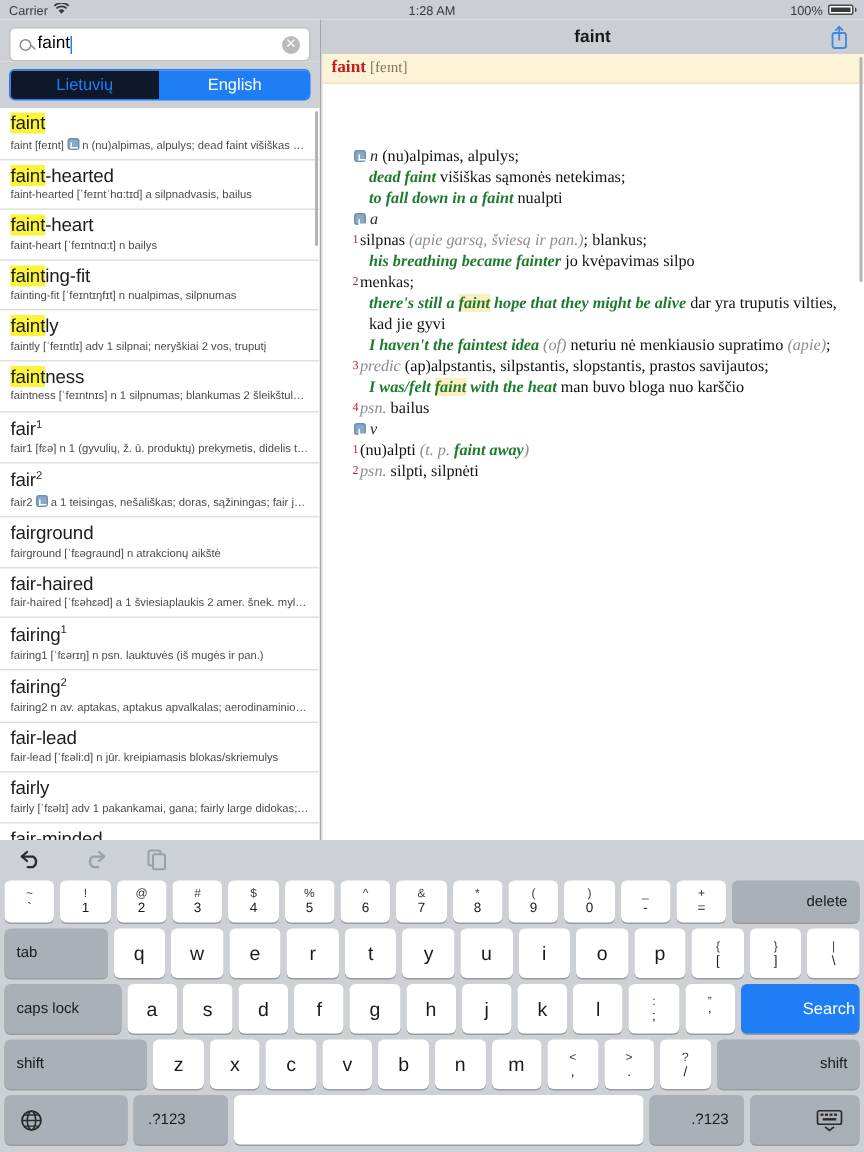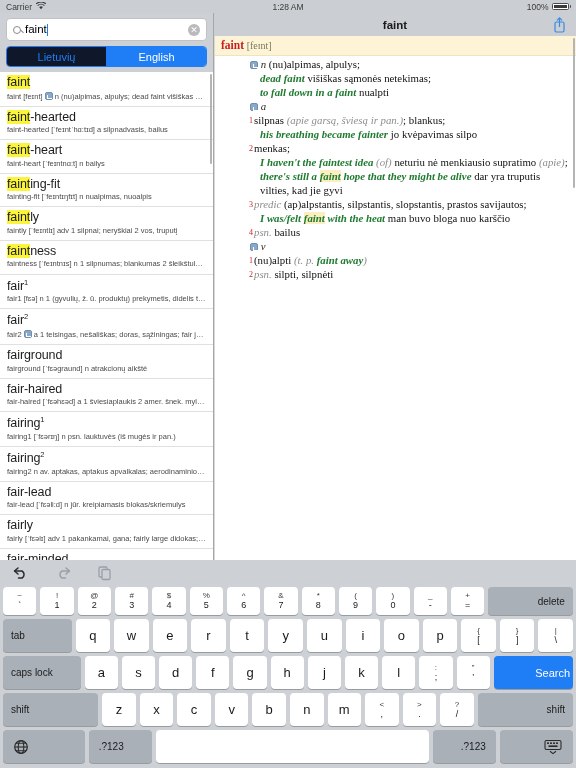--- a/index.html
+++ b/index.html
@@ -118,21 +118,21 @@
     border-left: 1px solid #d8d8d8;
     font-family: "Liberation Serif", serif;
     font-size: 10.8px; color: #111; line-height: 1.30;
   }
   .entry-headline {
     background: #fdf3d7; padding: 2px 6px 2px 6px;
     border-bottom: 1px solid #f0e4c0;
   }
   .hw { color: #c81d1d; font-weight: bold; font-size: 11.5px; }
   .ipa { color: #7a7a5a; font-size: 10px; }
-  .entry-body { padding: 1px 8px 6px 20px; }
+  .entry-body { padding: 1px 8px 6px 6px; margin-top: 40px; }
   .ln { display: block; }
   .ind1 { padding-left: 15px; }
   .ind2 { padding-left: 25px; text-indent: -11px; }
   .ind3 { padding-left: 25px; }
   .pos-it { font-style: italic; color: #2a2a2a; }
   .ex {
     color: #1d7a2e; font-weight: bold; font-style: italic;
     font-family: "Liberation Serif", serif;
   }
   .sensenum { color: #c81d1d; font-size: 8px; vertical-align: 1px; padding-right: 1px; }
@@ -232,21 +232,21 @@
         <div class="word-item">
           <div class="wi-title"><span class="hl">faint</span>-hearted</div>
           <div class="wi-sub">faint-hearted [ˈfeɪntˈhɑ:tɪd] a silpnadvasis, bailus</div>
         </div>
         <div class="word-item">
           <div class="wi-title"><span class="hl">faint</span>-heart</div>
           <div class="wi-sub">faint-heart [ˈfeɪntnɑ:t] n bailys</div>
         </div>
         <div class="word-item">
           <div class="wi-title"><span class="hl">faint</span>ing-fit</div>
-          <div class="wi-sub">fainting-fit [ˈfeɪntɪŋfɪt] n nualpimas, nuoalpis</div>
+          <div class="wi-sub">fainting-fit [ˈfeɪntɪŋfɪt] n nualpimas, silpnumas</div>
         </div>
         <div class="word-item">
           <div class="wi-title"><span class="hl">faint</span>ly</div>
           <div class="wi-sub">faintly [ˈfeɪntlɪ] adv 1 silpnai; neryškiai 2 vos, truputį</div>
         </div>
         <div class="word-item">
           <div class="wi-title"><span class="hl">faint</span>ness</div>
           <div class="wi-sub">faintness [ˈfeɪntnɪs] n 1 silpnumas; blankumas 2 šleikštulys,…</div>
         </div>
         <div class="word-item">
@@ -334,28 +334,28 @@
         </div>
         <div class="ln ind3">
           <span class="ex">his breathing became fainter</span>
           <span>jo kvėpavimas silpo</span>
         </div>
 
         <div class="ln ind2">
           <span class="sensenum">2</span><span>menkas;</span>
         </div>
         <div class="ln ind3">
+          <span class="ex">there's still a </span><span class="ex mark">faint</span><span class="ex"> hope that they might be alive</span>
+          <span>dar yra truputis vilties, kad jie gyvi</span>
+        </div>
+        <div class="ln ind3">
           <span class="ex">I haven't the faintest idea</span>
           <span class="gray-it">(of)</span>
           <span>neturiu nė menkiausio supratimo</span>
           <span class="gray-it">(apie)</span><span>;</span>
-        </div>
-        <div class="ln ind3">
-          <span class="ex">there's still a </span><span class="ex mark">faint</span><span class="ex"> hope that they might be alive</span>
-          <span>dar yra truputis vilties, kad jie gyvi</span>
         </div>
 
         <div class="ln ind2">
           <span class="sensenum">3</span><span class="gray-it">predic</span>
           <span>(ap)alpstantis, silpstantis, slopstantis, prastos savijautos;</span>
         </div>
         <div class="ln ind3">
           <span class="ex">I was/felt </span><span class="ex mark">faint</span><span class="ex"> with the heat</span>
           <span>man buvo bloga nuo karščio</span>
         </div>

